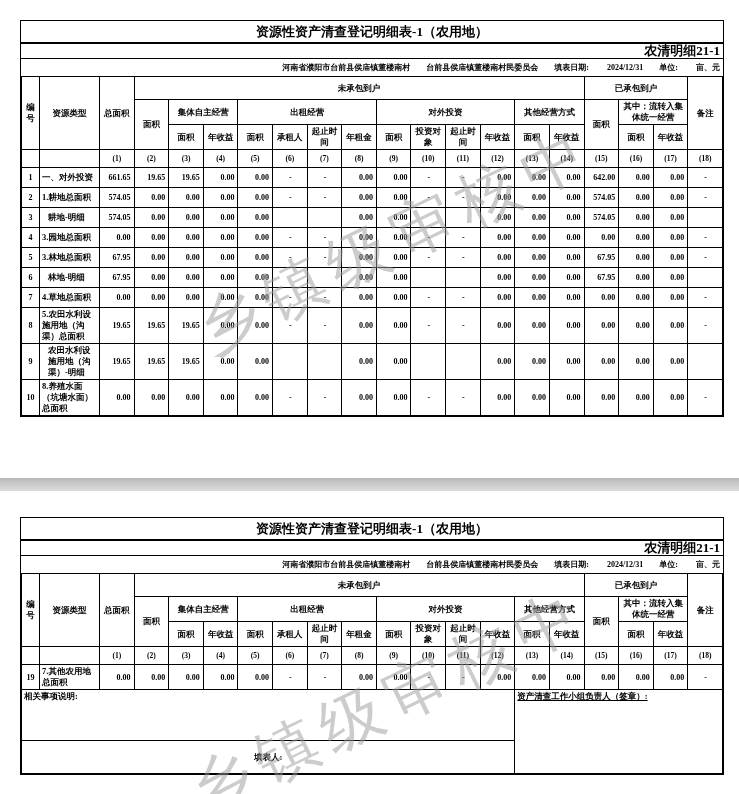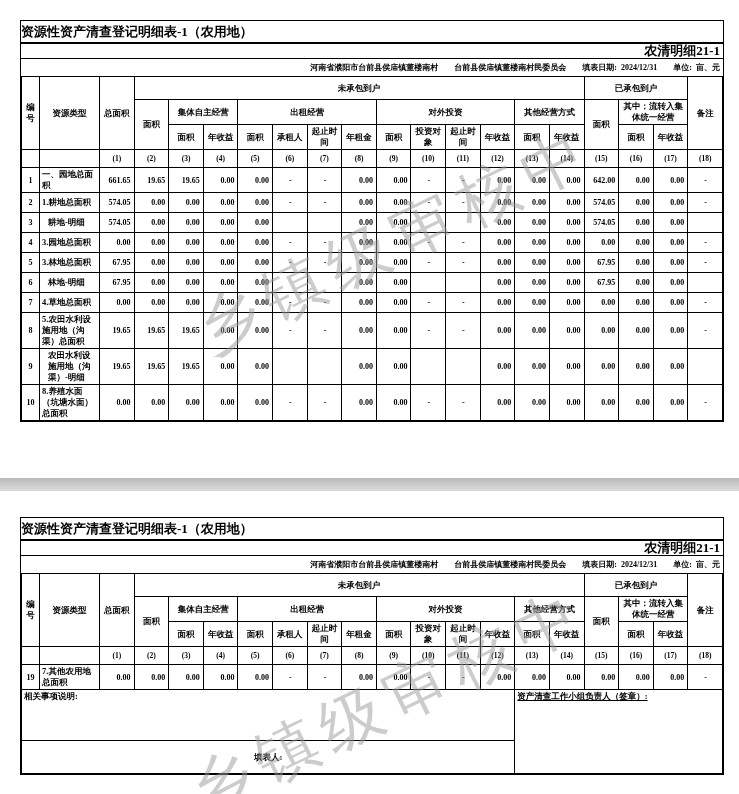--- a/index.html
+++ b/index.html
@@ -10,33 +10,33 @@
   .canvas { position:relative; width:739px; height:794px; overflow:hidden; background:#fff; }
   .page { position:absolute; left:20px; width:704px; }
   .page-1 { top:20px; }
   .page-2 { top:517px; }
   .page-gap {
     position:absolute; left:0; top:478px; width:739px; height:13px;
     background:linear-gradient(#b9b9b9, #dcdcdc);
   }
   .sheet-box { border:1.5px solid #000; background:transparent; }
   .title-row {
-    height:21px; line-height:21px; 
+    height:21px; line-height:21px; text-align:center;
     font-size:13px; font-weight:bold; border-bottom:2px solid #000;
   }
   .code-row {
     height:14px; line-height:14px; text-align:right; padding-right:3px;
     font-size:13px; font-weight:bold; border-bottom:1px solid #000;
   }
   .info-row {
     height:17px; line-height:17px; text-align:right; padding-right:3px;
     font-size:8px; font-weight:bold; white-space:nowrap;
   }
   .info-row span { margin-left:14px; }
-  .info-row span.tight { margin-left:2px; }
+  .info-row span.tight { margin-left:16px; }
 
   table.sheet {
     width:100%; border-collapse:collapse; table-layout:fixed;
     border-top:1.5px solid #000;
   }
   col.c-no { width:18px; }
   col.c-type { width:60px; }
   th, td {
     border:1px solid #000; padding:1px 2px; font-size:8.5px;
     line-height:11px; overflow:hidden; word-break:break-all;
@@ -161,21 +161,21 @@
       <th>(15)</th>
       <th>(16)</th>
       <th>(17)</th>
       <th>(18)</th>
     </tr>
   </thead>
 
         <tbody>
             <tr>
               <td class="no">1</td>
-              <td class="type">一、园地总面积</td>
+              <td class="type">一、对外投资</td>
               <td class="val">661.65</td>
               <td class="val">19.65</td>
               <td class="val">19.65</td>
               <td class="val">0.00</td>
               <td class="val">0.00</td>
               <td class="val dash">-</td>
               <td class="val dash">-</td>
               <td class="val">0.00</td>
               <td class="val">0.00</td>
               <td class="val dash">-</td>

